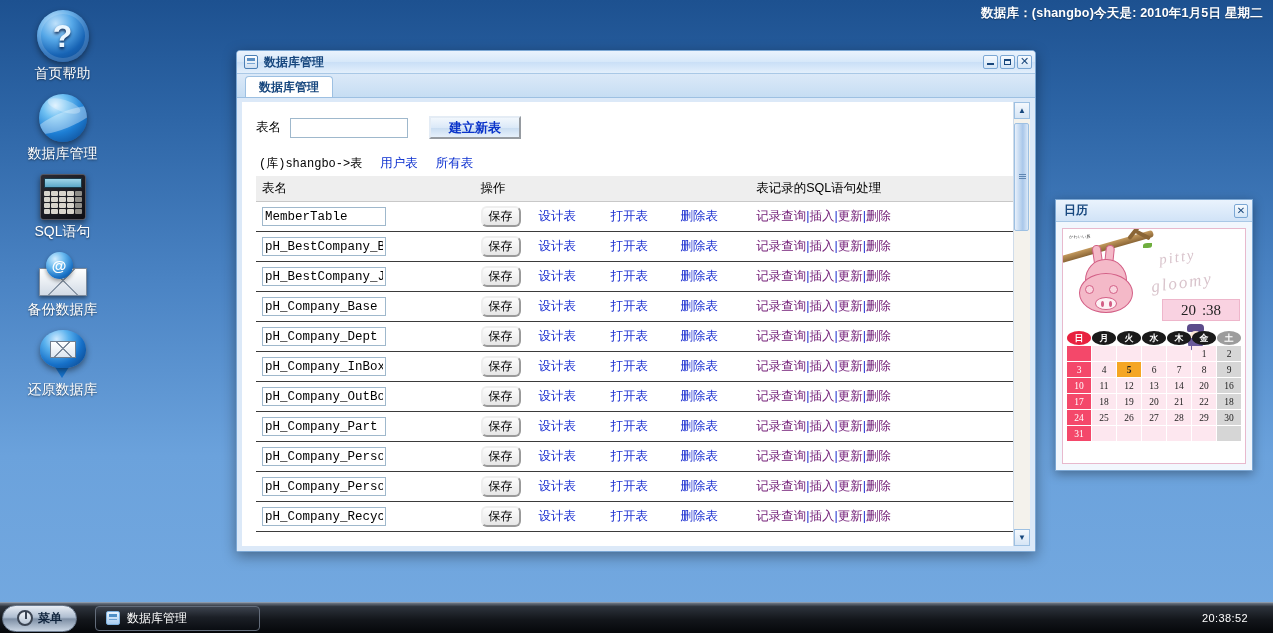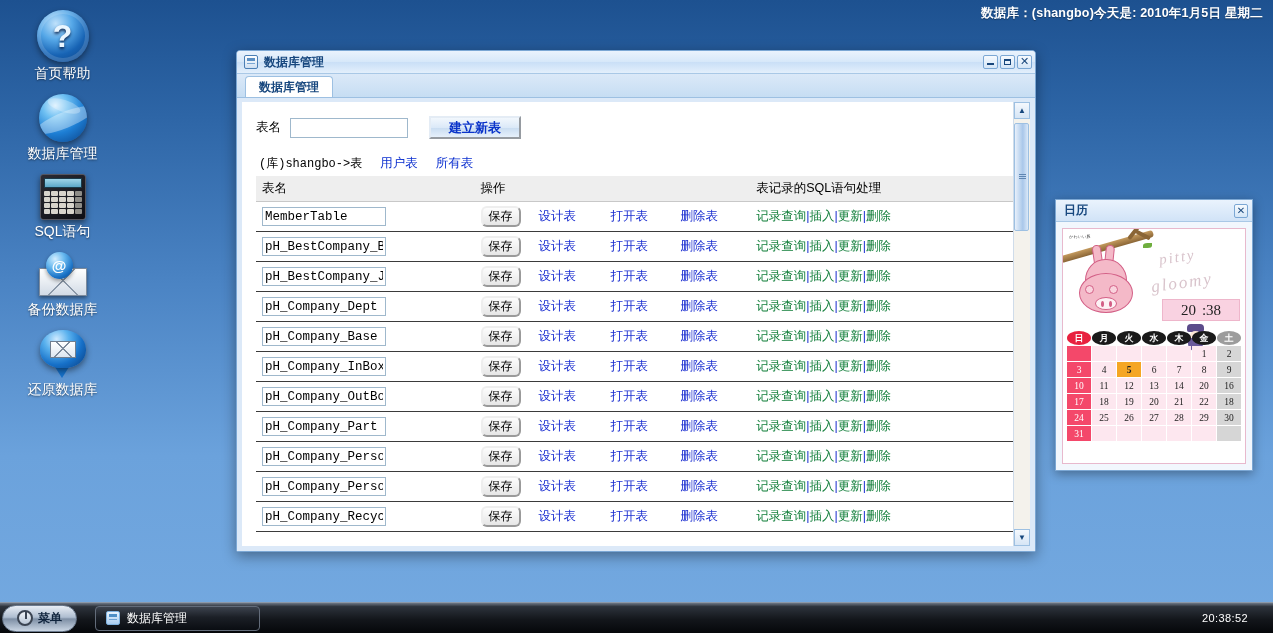--- a/index.html
+++ b/index.html
@@ -252,21 +252,21 @@
     border: 2px outset #eeeeee; border-radius: 6px;
     font-size: 12px; color: #000; cursor: pointer;
     font-family: "Liberation Sans", sans-serif;
   }
   .ops-wrap { display: flex; align-items: center; }
   .ops-wrap .save-cell { width: 58px; }
   .ops-wrap a { color: #1c2fd0; text-decoration: none; cursor: pointer; }
   .op-design { width: 72px; display: inline-block; }
   .op-open   { width: 70px; display: inline-block; }
   .op-del    { display: inline-block; }
-  .sql-links a { color: #15803d; text-decoration: none; cursor: pointer; }
+  .sql-links a { color: #701a75; text-decoration: none; cursor: pointer; }
   .sql-links span.sep { color: #1c2fd0; }
   
   #vscroll {
     width: 17px; flex: 0 0 17px; background: #f4f2ec;
     border-left: 1px solid #cfdcea;
     display: flex; flex-direction: column;
   }
   .sb-btn {
     height: 17px; flex: 0 0 17px;
     background: linear-gradient(180deg,#f4f8fd,#d6e5f5);
@@ -610,33 +610,33 @@
                 <div class="ops-wrap">
                   <span class="save-cell"><button class="save-btn">保存</button></span>
                   <a class="op-design">设计表</a>
                   <a class="op-open">打开表</a>
                   <a class="op-del">删除表</a>
                 </div>
               </td>
               <td class="c-sql sql-links"><a>记录查询</a><span class="sep">|</span><a>插入</a><span class="sep">|</span><a>更新</a><span class="sep">|</span><a>删除</a></td>
             </tr>
             <tr>
+              <td class="c-name"><input type="text" class="row-input" value="pH_Company_Base" style=""></td>
+              <td class="c-ops">
+                <div class="ops-wrap">
+                  <span class="save-cell"><button class="save-btn">保存</button></span>
+                  <a class="op-design">设计表</a>
+                  <a class="op-open">打开表</a>
+                  <a class="op-del">删除表</a>
+                </div>
+              </td>
+              <td class="c-sql sql-links"><a>记录查询</a><span class="sep">|</span><a>插入</a><span class="sep">|</span><a>更新</a><span class="sep">|</span><a>删除</a></td>
+            </tr>
+            <tr>
               <td class="c-name"><input type="text" class="row-input" value="pH_Company_Dept" style=""></td>
-              <td class="c-ops">
-                <div class="ops-wrap">
-                  <span class="save-cell"><button class="save-btn">保存</button></span>
-                  <a class="op-design">设计表</a>
-                  <a class="op-open">打开表</a>
-                  <a class="op-del">删除表</a>
-                </div>
-              </td>
-              <td class="c-sql sql-links"><a>记录查询</a><span class="sep">|</span><a>插入</a><span class="sep">|</span><a>更新</a><span class="sep">|</span><a>删除</a></td>
-            </tr>
-            <tr>
-              <td class="c-name"><input type="text" class="row-input" value="pH_Company_Base" style=""></td>
               <td class="c-ops">
                 <div class="ops-wrap">
                   <span class="save-cell"><button class="save-btn">保存</button></span>
                   <a class="op-design">设计表</a>
                   <a class="op-open">打开表</a>
                   <a class="op-del">删除表</a>
                 </div>
               </td>
               <td class="c-sql sql-links"><a>记录查询</a><span class="sep">|</span><a>插入</a><span class="sep">|</span><a>更新</a><span class="sep">|</span><a>删除</a></td>
             </tr>

